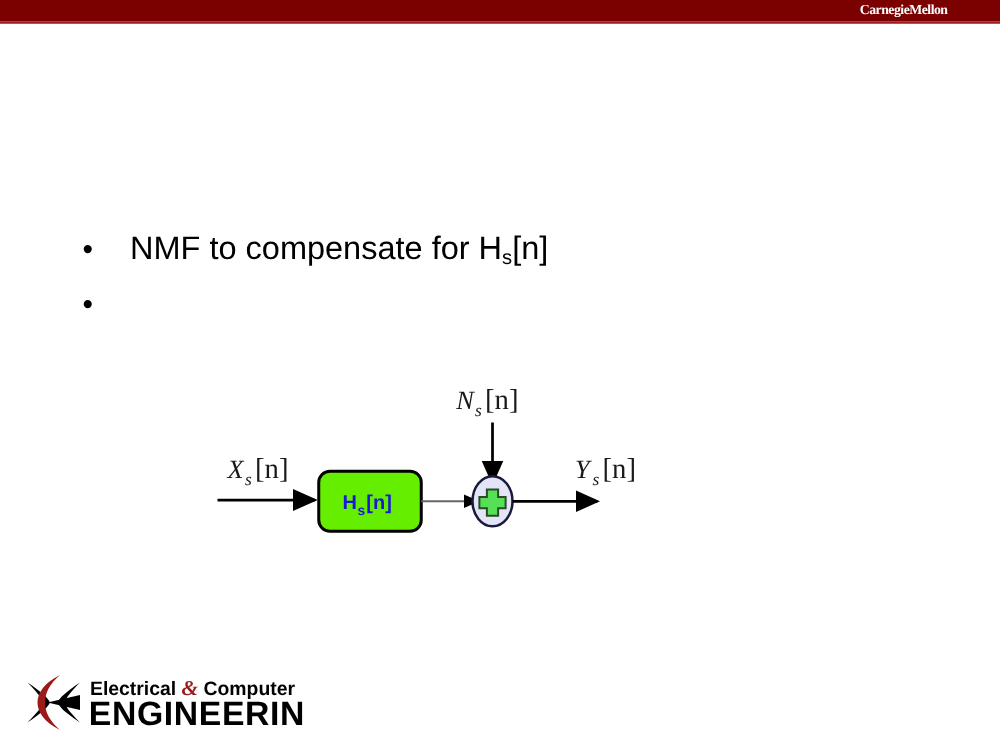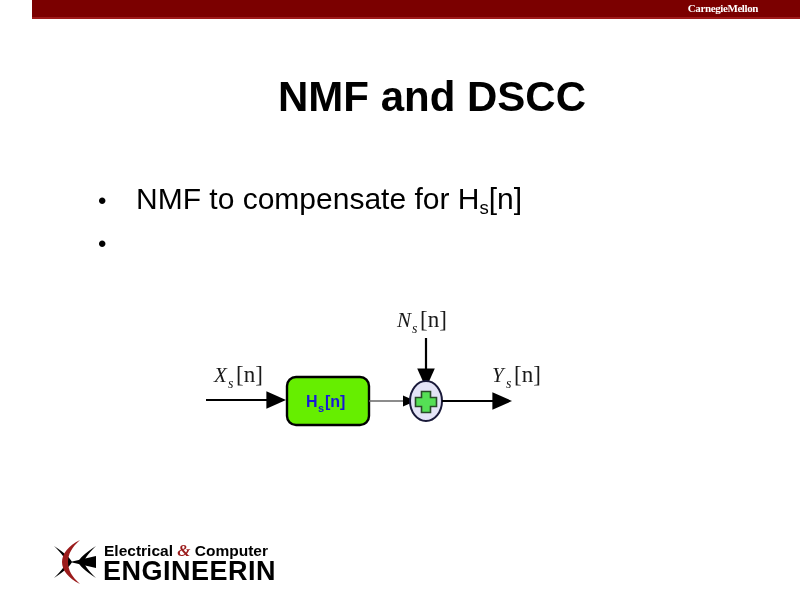--- a/index.html
+++ b/index.html
@@ -11,21 +11,20 @@
     width: 800px;
     height: 599px;
     font-family: "Liberation Sans", sans-serif;
     overflow: hidden;
     position: relative;
   }
   .slide {
     position: absolute;
     inset: 0;
     background: #ffffff;
-    margin-left: 32px;
   }
 
   
   .header-bar {
     position: absolute;
     left: 0; top: 0;
     width: 800px;
     height: 17px;
     background: #7b0000;
   }
@@ -80,21 +79,21 @@
     white-space: nowrap;
   }
   .bullet-dot {
     width: 38px;
     flex: 0 0 38px;
     font-size: 24px;
     line-height: 45px;
     color: #000000;
   }
   .bullet-text {
-    font-size: 30px;
+    font-size: 26px;
     color: #000000;
   }
   .bullet-text sub {
     font-size: 0.62em;
     vertical-align: -0.28em;
   }
 
   
   .diagram {
     position: absolute;
@@ -168,21 +167,20 @@
 </style>
 </head>
 <body>
 
 <div class="slide">
 
   <div class="header-bar"></div>
   <div class="header-underline"></div>
   <div class="cmu-wordmark">CarnegieMellon</div>
 
-  <div class="slide-title">NMF and DSCC</div>
 
   <div class="bullet-list">
 
     <div class="bullet-row">
       <span class="bullet-dot">•</span>
       <span class="bullet-text"><span>NMF to compensate for H</span><sub>s</sub><span>[n]</span></span>
     </div>
 
     <div class="bullet-row">
       <span class="bullet-dot">•</span>

